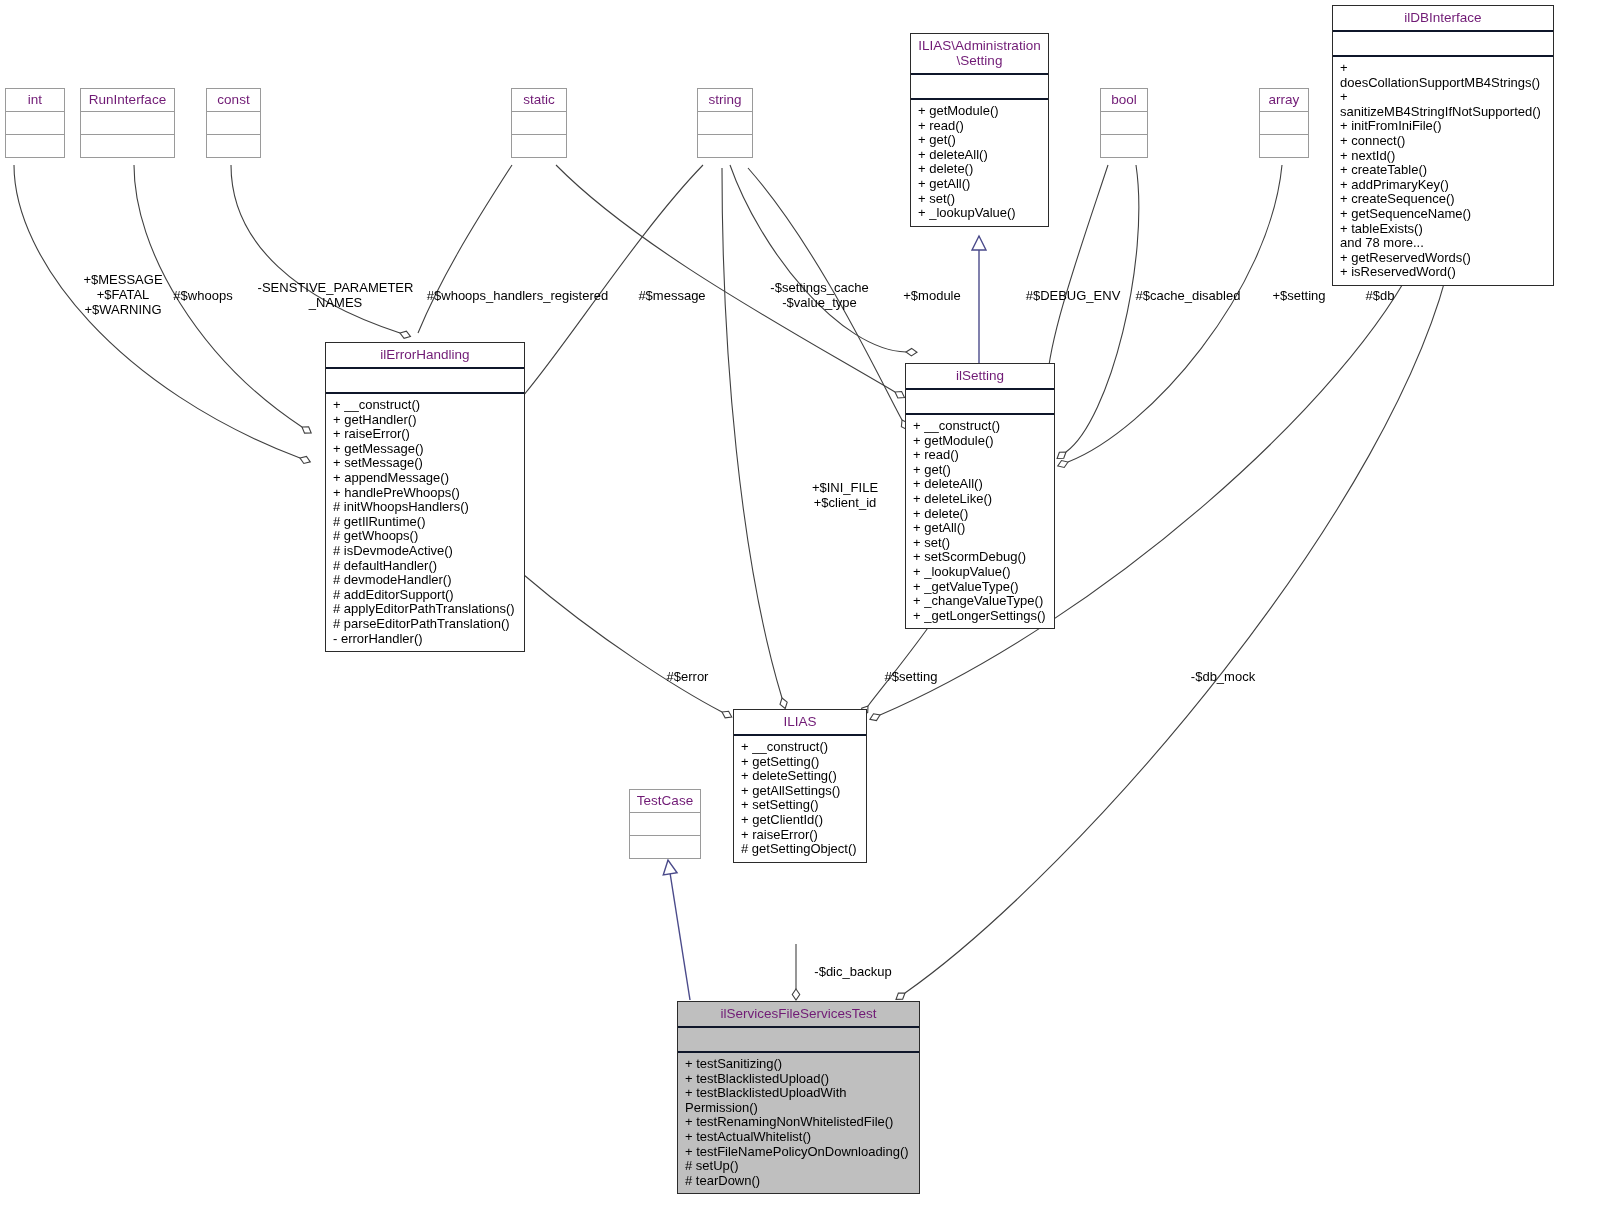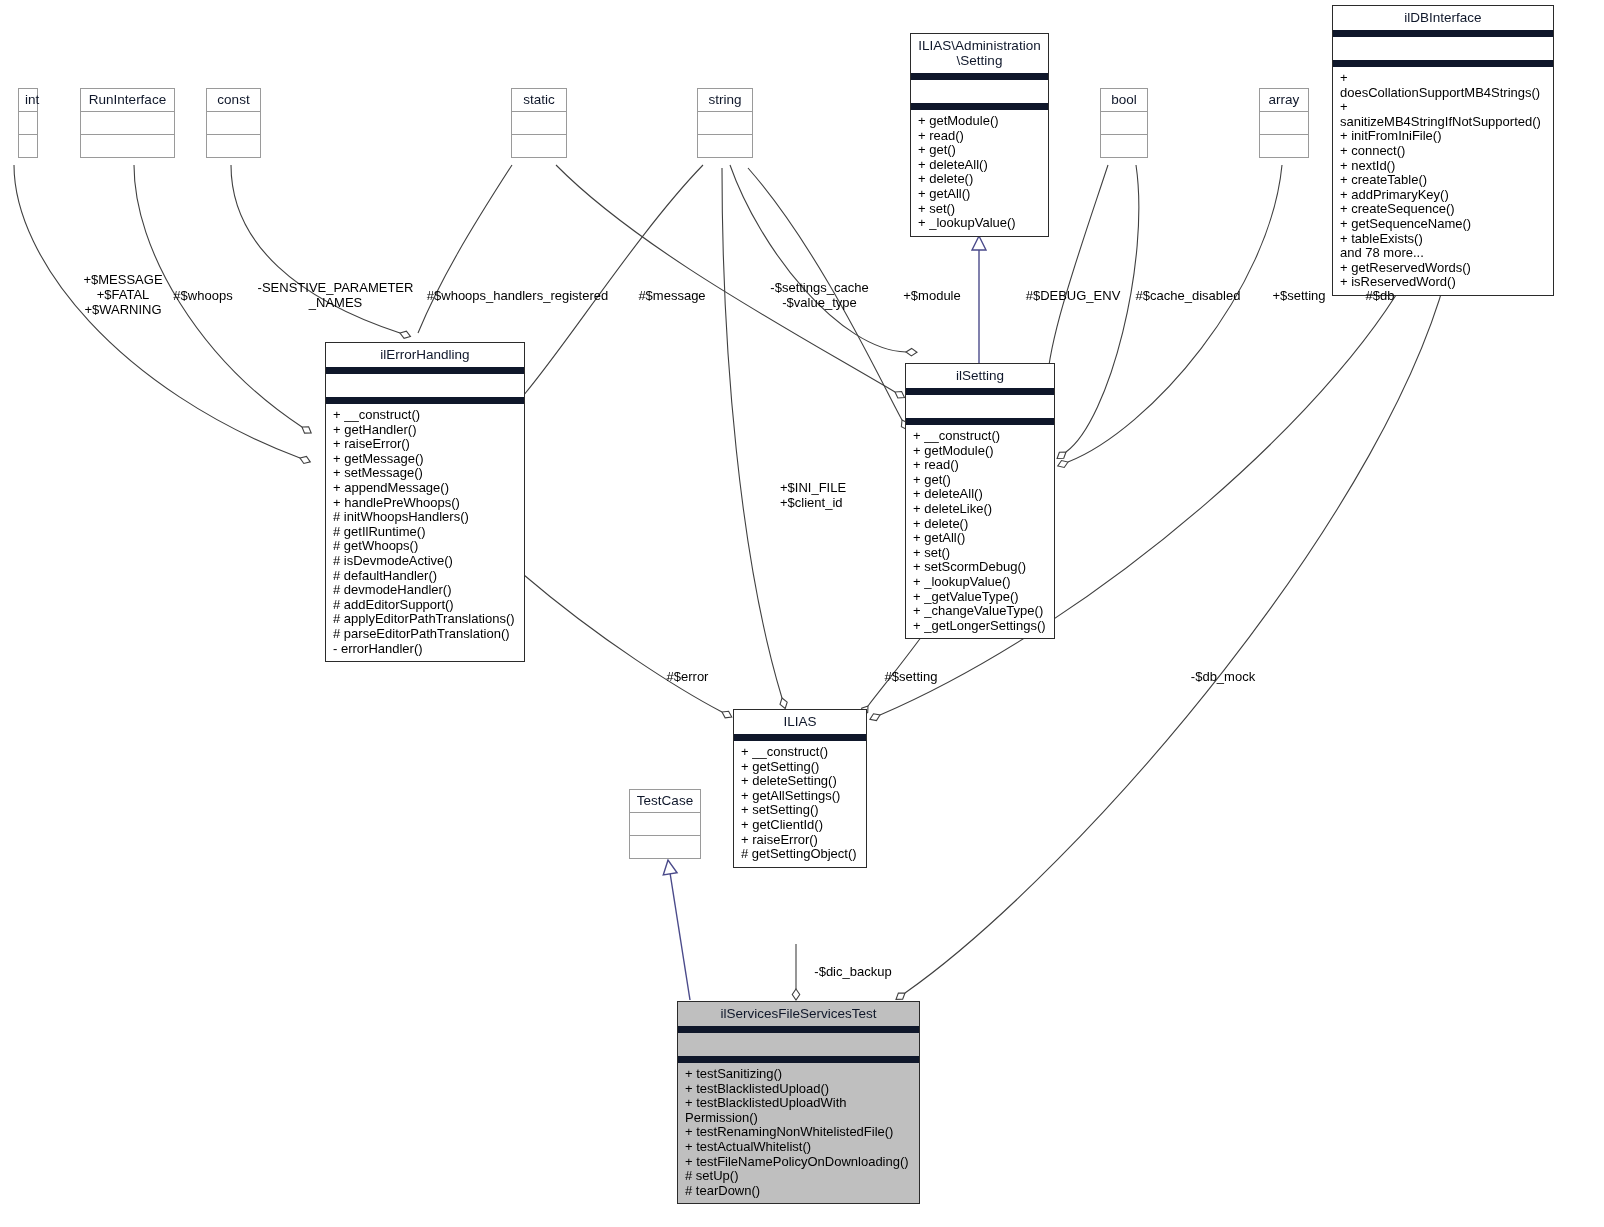--- a/index.html
+++ b/index.html
@@ -1,40 +1,40 @@
 <!DOCTYPE html>
 <html><head>
 <meta charset="utf-8">
 <style>
   html,body{margin:0;padding:0;background:#ffffff;}
   body{font-family:"Liberation Sans", sans-serif;}
   #stage{position:relative;width:1604px;height:1227px;overflow:hidden;background:#fff;}
   svg#edges{position:absolute;left:0;top:0;width:1604px;height:1227px;}
 
   .node{position:absolute;box-sizing:border-box;border:1px solid #2b2b2b;background:#fff;}
-  .node .title{text-align:center;font-size:13.5px;color:#0f172a;padding:4px 6px 5px 6px;line-height:15px;white-space:pre-line;}
-  .node .sep{border-top:7px solid #0f172a;}
+  .node .title{text-align:center;font-size:13.5px;color:#701a75;padding:4px 6px 5px 6px;line-height:15px;white-space:pre-line;}
+  .node .sep{border-top:2px solid #0f172a;}
   .node .attrs,.node .ops{font-size:13px;color:#000;padding:4px 6px 5px 7px;line-height:14.6px;}
   .node .attrs div,.node .ops div{white-space:pre-wrap;}
   .empty{height:22px;}
   .empty2{height:23px;}
 
   
   .tiny{border:1px solid #9a9a9a;}
   .tiny .title{font-size:13.5px;padding:3px 6px 4px 6px;}
   .tiny .sep{border-top:1px solid #9a9a9a;}
   .tiny .empty{height:22px;}
 
   .highlight{background:#bfbfbf;}
   .highlight .title{background:#bfbfbf;}
   .highlight .attrs,.highlight .ops{background:#bfbfbf;}
 
   .elabel{position:absolute;font-size:13px;color:#000;line-height:15px;white-space:pre-line;}
   .elabel.c{text-align:center;}
-  .elabel.l{text-align:left;}
+  .elabel.l{text-align:center;}
 </style>
 </head>
 <body>
 
 <div id="stage">
 
   <svg id="edges" viewBox="0 0 1604 1227">
     <defs>
       <marker id="hollowdiamond" markerWidth="14" markerHeight="14" refX="1" refY="5" orient="auto">
         <path d="M1,5 L6,1.6 L11,5 L6,8.4 Z" fill="#ffffff" stroke="#404040" stroke-width="1"></path>
@@ -81,21 +81,21 @@
       <path d="M796,944 C796,960 796,975 796,989" marker-end="url(#hollowdiamond)"></path>
     </g>
 
     <g stroke="#4a4a8a" stroke-width="1.4" fill="none">
       <path d="M979,366 L979,236" marker-end="url(#hollowarrow)"></path>
 
       <path d="M690,1000 L668,860" marker-end="url(#hollowarrow)"></path>
     </g>
   </svg>
 
-  <div class="node tiny" style="left:18px;top:88px;width:20px;">
+  <div class="node tiny" style="left:5px;top:88px;width:60px;">
     <div class="title">int</div>
     <div class="sep empty"></div>
     <div class="sep empty"></div>
   </div>
 
   <div class="node tiny" style="left:80px;top:88px;width:95px;">
     <div class="title">RunInterface</div>
     <div class="sep empty"></div>
     <div class="sep empty"></div>
   </div>

